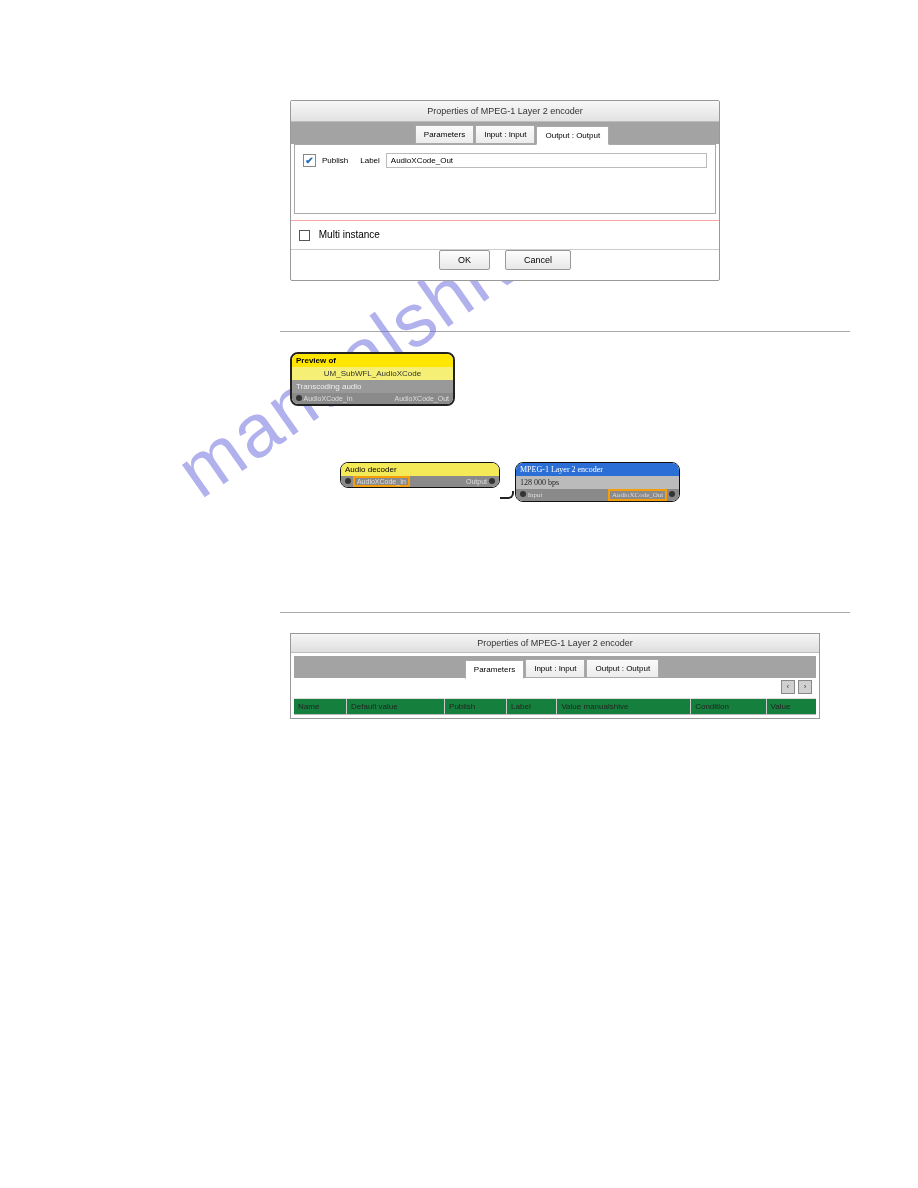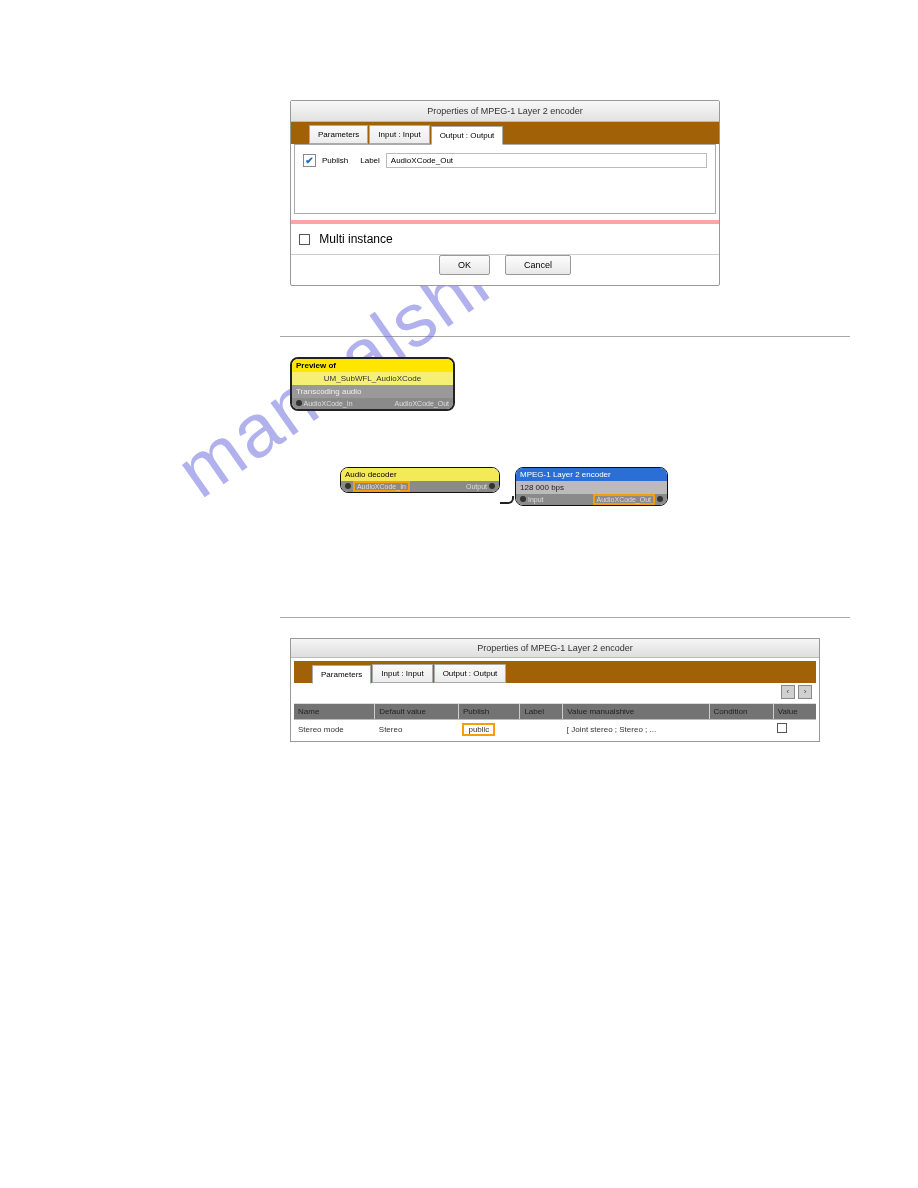--- a/index.html
+++ b/index.html
@@ -45,22 +45,23 @@
     background: linear-gradient(#f8f8f8, #e2e2e2);
     text-align: center;
     font-size: 9px;
     padding: 5px 0;
     color: #333;
     border-bottom: 1px solid #bbb;
   }
   .tabs {
     display: flex;
     padding: 3px 3px 0 18px;
-    background: #a16207;
-    font-size: 8px;
+    background: #a3a3a3;
+    font-size: 8px;
+    justify-content: center;
   }
   .tab {
     padding: 4px 8px;
     border: 1px solid #aaa;
     background: linear-gradient(#fafafa, #ececec);
     margin-right: 1px;
     cursor: pointer;
   }
   .tab.active {
     background: #fff;
@@ -93,23 +94,23 @@
     color: #1a6fbf;
     font-weight: bold;
   }
   .input-text {
     border: 1px solid #bbb;
     padding: 2px 4px;
     font-size: 8px;
     flex: 1;
   }
   .section-divider {
-    border-top: 4px solid #fca5a5;
+    border-top: 1px solid #fca5a5;
     padding: 8px;
-    font-size: 12px;
+    font-size: 10px;
   }
   .cb-empty {
     display: inline-block;
     width: 11px;
     height: 11px;
     border: 1px solid #555;
     vertical-align: middle;
     margin-right: 6px;
   }
   .btn-row {
@@ -172,21 +173,21 @@
   .highlight-orange {
     border: 2px solid #f59e0b;
     padding: 0 2px;
   }
   .preview-node { top: 0; left: 0; width: 165px; }
   .preview-node .h1 { background: #ffe600; color: #000; font-weight: bold; }
   .preview-node .h2 { background: #f5f075; color: #333; text-align: center; }
   .preview-node .h3 { background: #999; color: #eee; }
   .audio-node { top: 110px; left: 50px; width: 160px; border: 1px solid #111; }
   .audio-node .h1 { background: #f4e957; color: #000; }
-  .mpeg-node { top: 110px; left: 225px; width: 153px; border: 1px solid #111; }
+  .mpeg-node { top: 110px; left: 225px; width: 165px; border: 1px solid #111; font-family: Liberation Serif, serif; }
   .mpeg-node .h1 { background: #2b6fd6; color: #fff; }
   .mpeg-node .h2 { background: #bbb; color: #222; padding: 2px 4px; }
   .connector {
     position: absolute;
     top: 139px;
     left: 210px;
     width: 16px;
     height: 10px;
   }
   .connector::before {
@@ -246,21 +247,21 @@
     text-align: left;
     padding: 3px 4px;
     border-top: 1px solid #ddd;
     font-size: 8px;
     color: #333;
   }
   .params-table th {
     font-weight: normal;
     color: #222;
     border-bottom: 1px solid #bbb;
-    background: #737373;
+    background: #15803d;
   }
   .col-sep { border-left: 1px solid #ccc; }
   .publish-cell span {
     border: 2px solid #f59e0b;
     padding: 0 4px;
     background: #fff;
   }
   .sum-box {
     display: inline-block;
     width: 10px;
@@ -355,27 +356,18 @@
             <th>Name</th>
             <th class="col-sep">Default value</th>
             <th class="col-sep">Publish</th>
             <th class="col-sep">Label</th>
             <th class="col-sep">Value manualshive</th>
             <th class="col-sep">Condition</th>
             <th class="col-sep">Value</th>
           </tr>
         </thead>
         <tbody>
-          <tr>
-            <td>Stereo mode</td>
-            <td>Stereo</td>
-            <td class="publish-cell"><span>public</span></td>
-            <td></td>
-            <td>[ Joint stereo ; Stereo ; ...</td>
-            <td></td>
-            <td><span class="sum-box"></span></td>
-          </tr>
         </tbody>
       </table>
     </div>
   </div>
 
 </div>
 
 </body></html>

